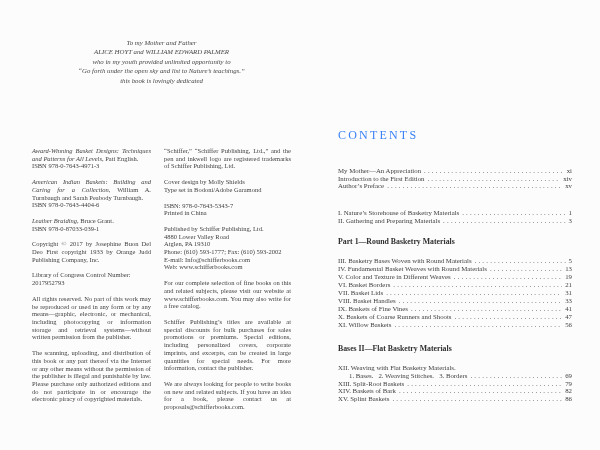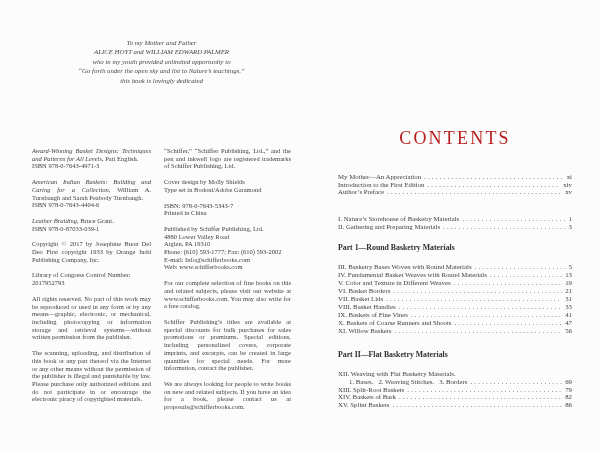--- a/index.html
+++ b/index.html
@@ -28,24 +28,24 @@
     text-align: justify;
   }
   p.block.nojust { text-align: left; }
   .line { display: block; }
   .bktitle { font-style: italic; }
 
   
   .right-page { position: absolute; left: 338px; top: 128px; width: 234px; }
   .contents-title {
     margin: 0 0 24px 0;
-    text-align: center;
-    font-size: 18px; font-weight: 400;
+    text-align: left;
+    font-size: 12px; font-weight: 400;
     letter-spacing: 2.2px;
-    color: #b91c1c;
+    color: #3b82f6;
   }
   .toc-row { display: flex; align-items: baseline; font-size: 6.8px; line-height: 7.7px; }
   .toc-row.loose { line-height: 8.1px; }
   .toc-label { white-space: nowrap; }
   .toc-label.pre { white-space: pre; }
   .indent { padding-left: 11px; }
   .dots {
     flex: 1 1 auto; overflow: hidden; white-space: nowrap;
     margin: 0 3px; letter-spacing: 2.2px; color: #505052;
   }
@@ -203,21 +203,21 @@
       <span class="dots"></span>
       <span class="toc-page">47</span>
     </div>
     <div class="toc-row loose">
       <span class="toc-label">XI. Willow Baskets</span>
       <span class="dots"></span>
       <span class="toc-page">56</span>
     </div>
   </div>
 
-  <h2 class="part-heading">Part II—Flat Basketry Materials</h2>
+  <h2 class="part-heading">Bases II—Flat Basketry Materials</h2>
 
   <div>
     <div class="toc-row">
       <span class="toc-label">XII. Weaving with Flat Basketry Materials.</span>
     </div>
     <div class="toc-row">
       <span class="toc-label pre indent">1. Bases.   2. Weaving Stitches.   3. Borders</span>
       <span class="dots"></span>
       <span class="toc-page">69</span>
     </div>

